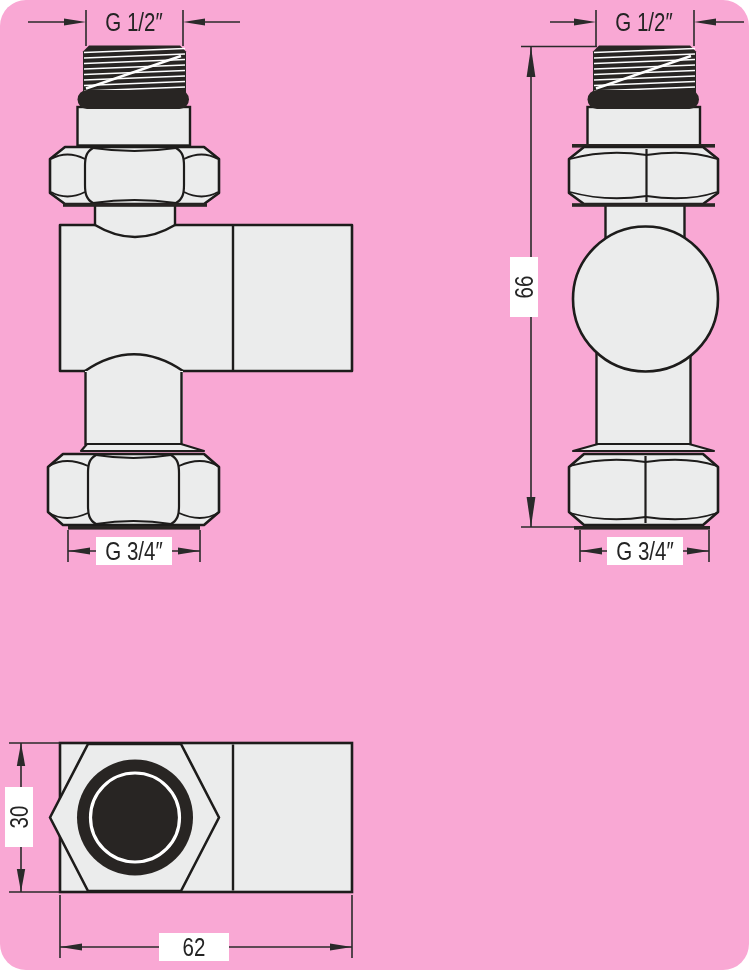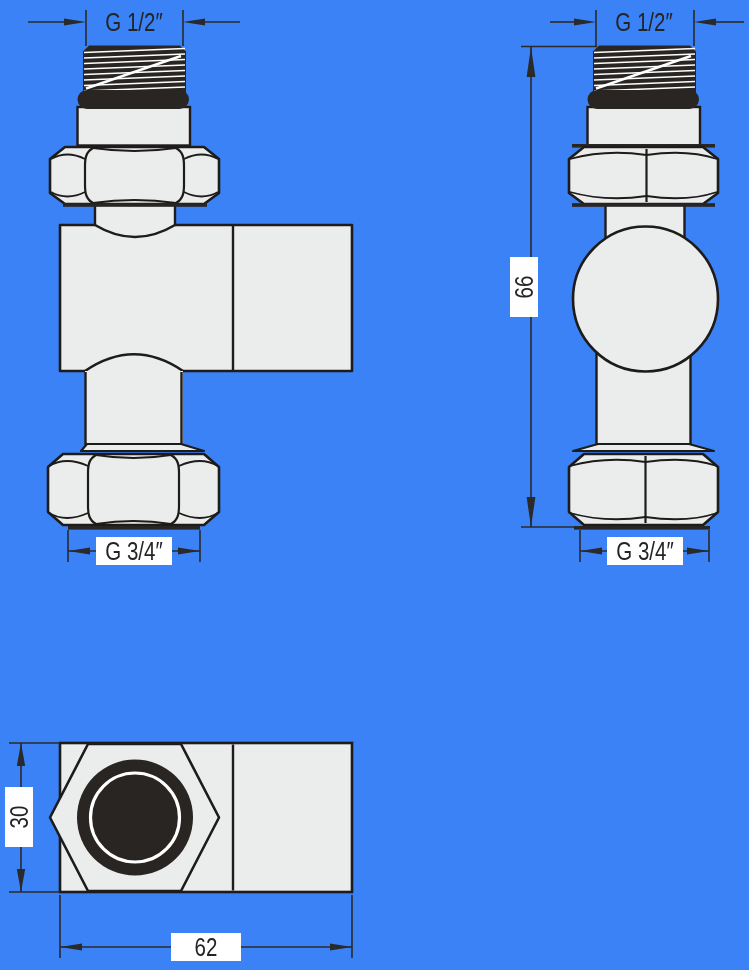--- a/index.html
+++ b/index.html
@@ -1,21 +1,22 @@
 <!DOCTYPE html>
 <html><head>
 <meta charset="utf-8">
 <style>
   html,body{margin:0;padding:0;background:#ffffff;}
   #canvas{
     position:relative;
     width:749px;height:970px;
-    background:#3b82f6;
+    background:#f9a8d4;
     overflow:hidden;
     font-family:"Liberation Sans",sans-serif;
+    border-radius:26px;
   }
   #drawing{position:absolute;left:0;top:0;}
   .dim-label{
     position:absolute;
     display:flex;align-items:center;justify-content:center;
     font-size:25px;line-height:1;color:#242424;
     white-space:nowrap;
   }
   .dim-label .t{display:inline-block;transform:scaleX(0.82);letter-spacing:0px;}
   .dim-label.bg{background:#ffffff;}
@@ -247,17 +248,17 @@
 </div>
 
 <div class="dim-label bg rot" style="left:494px;top:273px;width:60px;height:28px;">
   <span class="t">66</span>
 </div>
 
 <div class="dim-label bg rot" style="left:-11px;top:803px;width:60px;height:28px;">
   <span class="t">30</span>
 </div>
 
-<div class="dim-label bg" style="left:171px;top:933px;width:70px;height:28px;">
+<div class="dim-label bg" style="left:159px;top:933px;width:70px;height:28px;">
   <span class="t">62</span>
 </div>
 
 </div>
 
 </body></html>

